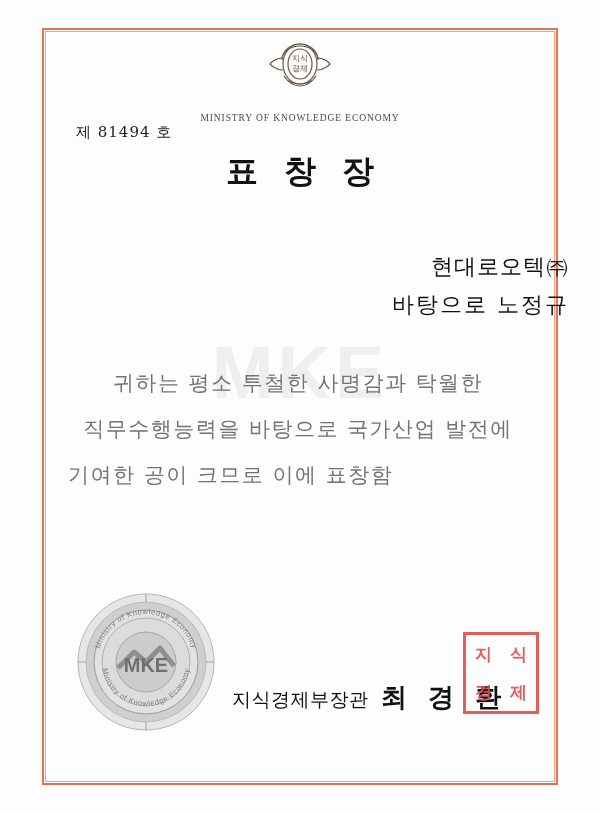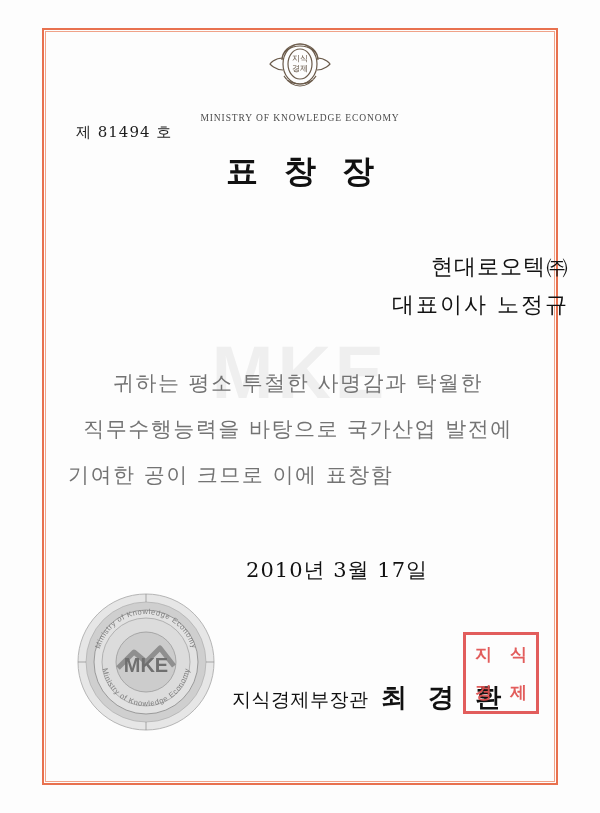--- a/index.html
+++ b/index.html
@@ -229,30 +229,29 @@
   </div>
 
   <div class="ministry-line">MINISTRY OF KNOWLEDGE ECONOMY</div>
 
   <div class="doc-number">제 81494 호</div>
 
   <div class="main-title">표창장</div>
 
   <div class="recipient">
     <div class="line1">현대로오텍㈜</div>
-    <div class="line2">대표이사  노정규</div>
+    <div class="line2">바탕으로  노정규</div>
   </div>
 
   <div class="body-text">
     <div class="l1">귀하는 평소 투철한 사명감과 탁월한</div>
     <div class="l2">직무수행능력을 바탕으로 국가산업 발전에</div>
     <div class="l3">기여한 공이 크므로 이에 표창함</div>
   </div>
 
-  <div class="date-line">2010년  3월  17일</div>
 
   <div class="seal">
     <svg width="148" height="148" viewBox="0 0 148 148">
       <defs>
         <path id="arcTop" d="M 26 74 A 48 48 0 0 1 122 74"></path>
         <path id="arcBottom" d="M 30 74 A 44 44 0 0 0 118 74"></path>
       </defs>
       <g transform="translate(74,74)">
         <g stroke="#8e8e8e" fill="#d9d9d9">
           <circle r="68" fill="#e6e6e6" stroke="#b5b5b5" stroke-width="1"></circle>

